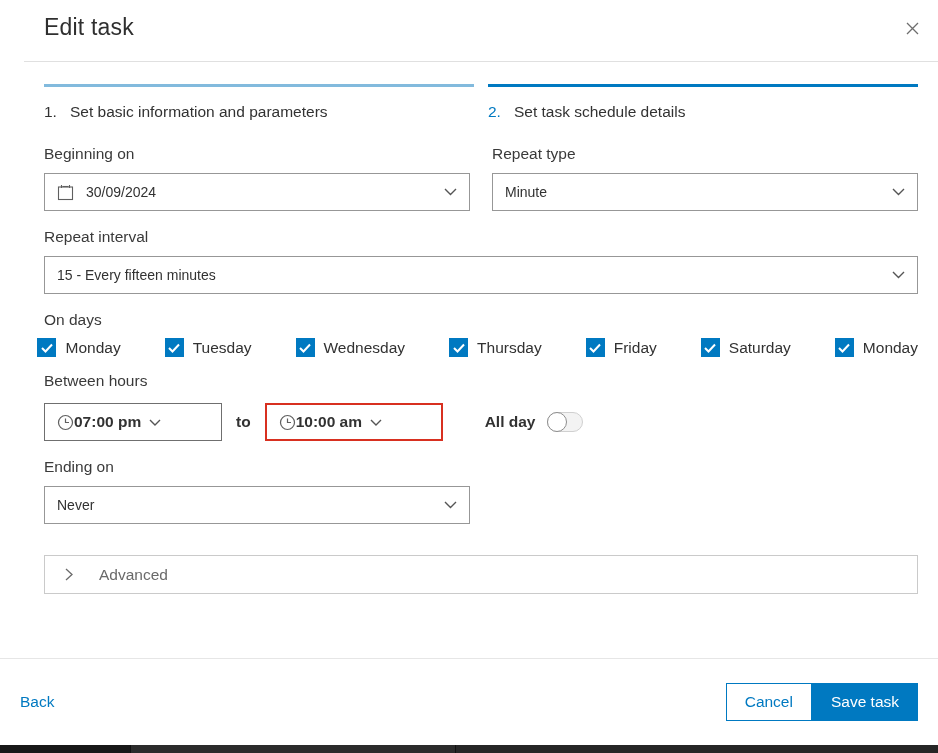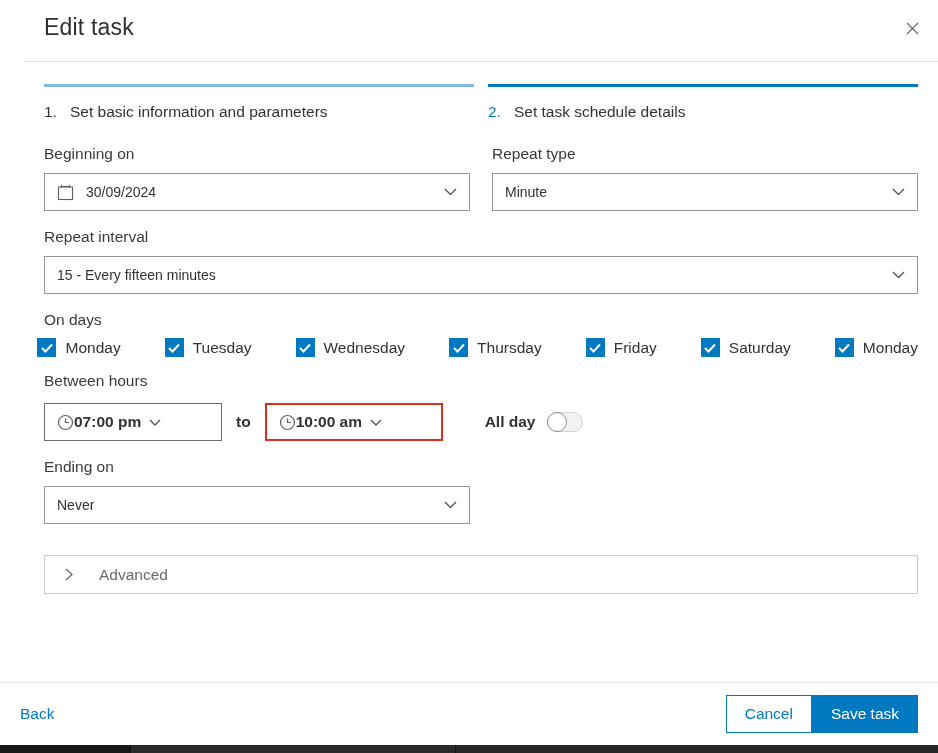--- a/index.html
+++ b/index.html
@@ -178,21 +178,21 @@
     cursor: pointer;
     color: #6a6a6a;
     font-size: 15.5px;
   }
   
   .dlg-footer {
     position: absolute;
     left: 0;
     right: 0;
     bottom: 8px;
-    height: 63px;
+    height: 87px;
     border-top: 1px solid #e6e6e6;
     display: flex;
     align-items: center;
     padding: 0 20px;
   }
   .back-link {
     color: var(--accent, #0079c1);
     font-size: 15.5px;
     text-decoration: none;
     cursor: pointer;

